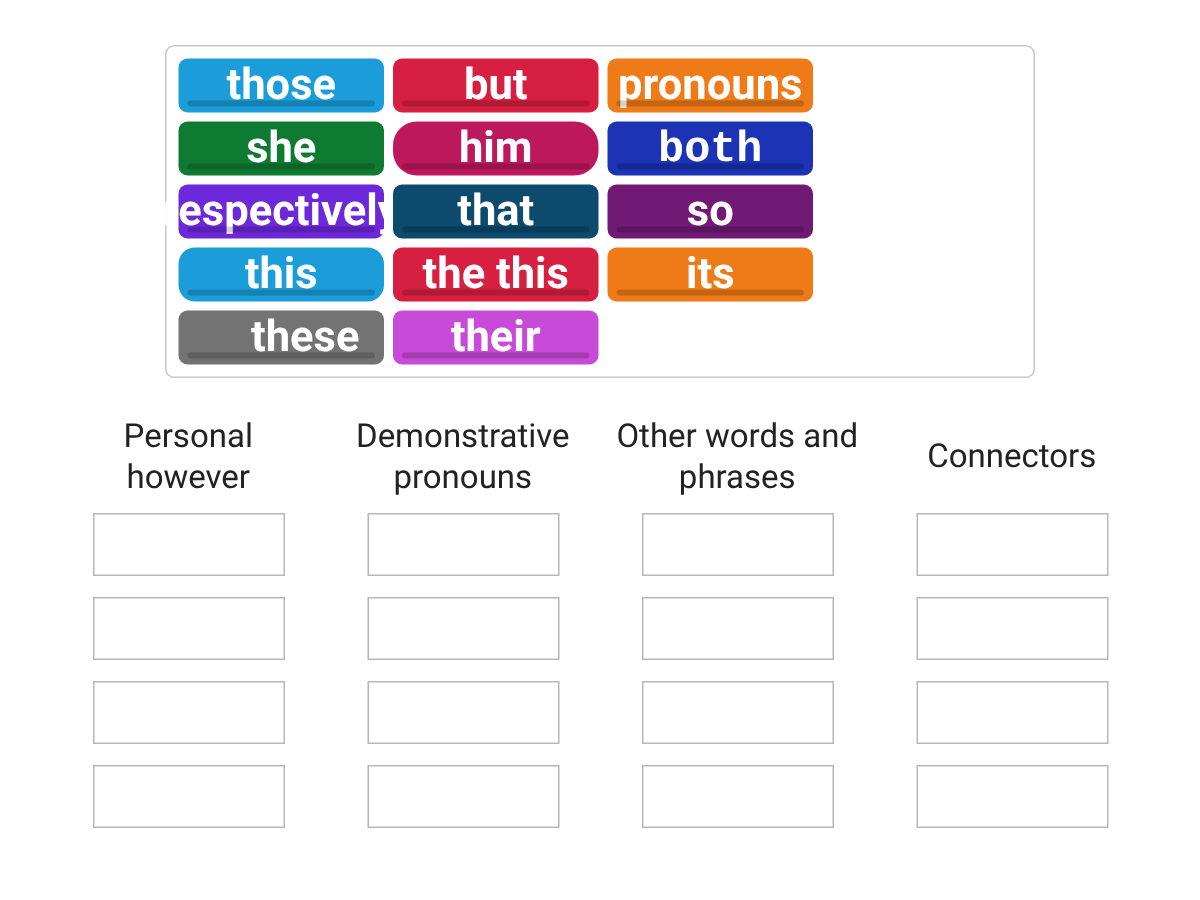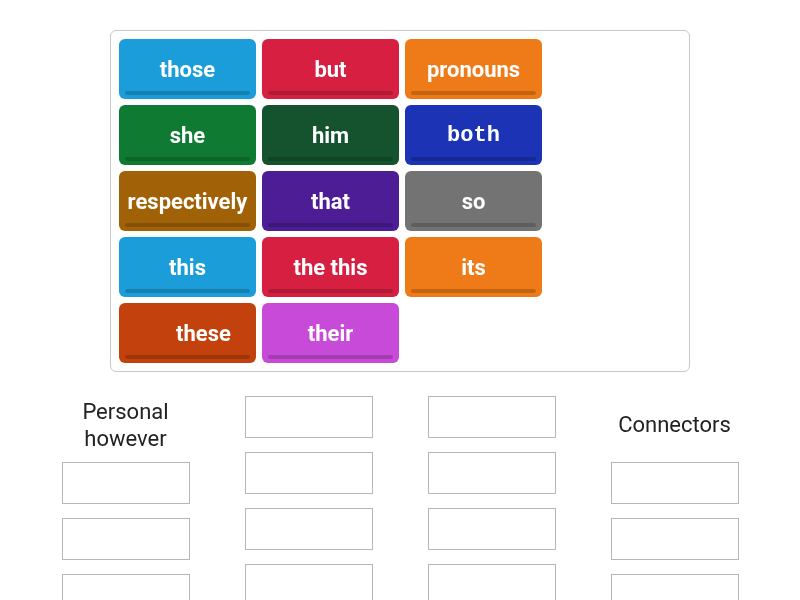--- a/index.html
+++ b/index.html
@@ -16,25 +16,25 @@
     border: 1px solid #c7c7c7;
     border-radius: 6px;
     padding: 8px;
     display: flex;
     flex-wrap: wrap;
     gap: 6px;
   }
   .tile {
     flex: 0 0 auto;
     width: 137px;
-    height: 60px;
+    height: 36px;
     border-radius: 6px;
     color: #fff;
     font-weight: 700;
-    font-size: 22px;
+    font-size: 29px;
     display: flex;
     align-items: center;
     justify-content: center;
     cursor: grab;
     position: relative;
   }
   .tile::after {
     content: "";
     position: absolute;
     left: 6px; right: 6px; bottom: 4px;
@@ -76,47 +76,49 @@
   }
 </style>
 </head>
 <body>
 
 <div class="word-bank" id="word-bank">
     <div class="tile" style="background: rgb(26, 157, 217);">those</div>
     <div class="tile" style="background: rgb(215, 32, 65);">but</div>
     <div class="tile" style="background: rgb(238, 123, 24);">pronouns</div>
     <div class="tile" style="background: rgb(15, 122, 50); text-align: right;">she</div>
-    <div class="tile" style="background: #14532d;">him</div>
+    <div class="tile" style="background: #be185d; border-radius: 16px;">him</div>
     <div class="tile" style="background: rgb(27, 51, 180); font-family: Liberation Mono, monospace;">both</div>
-    <div class="tile" style="background: #a16207;">respectively</div>
-    <div class="tile" style="background: #4c1d95;">that</div>
-    <div class="tile" style="background: #737373;">so</div>
-    <div class="tile" style="background: rgb(26, 157, 217);">this</div>
+    <div class="tile" style="background: #6d28d9;">respectively</div>
+    <div class="tile" style="background: #0c4a6e;">that</div>
+    <div class="tile" style="background: #701a75;">so</div>
+    <div class="tile" style="background: rgb(26, 157, 217); border-radius: 11px;">this</div>
     <div class="tile" style="background: rgb(215, 32, 65);">the this</div>
     <div class="tile" style="background: rgb(238, 123, 24);">its</div>
-    <div class="tile" style="background: #c2410c; padding-left: 32px;">these</div>
+    <div class="tile" style="background: #737373; padding-left: 32px;">these</div>
     <div class="tile" style="background: rgb(199, 74, 216);">their</div>
   </div>
 
 <div class="categories" id="categories">
     <div class="category">
       <div class="category-title">Personal however</div>
       <div class="slot"></div>
       <div class="slot"></div>
       <div class="slot"></div>
       <div class="slot"></div>
     </div>
     <div class="category">
+      <div class="category-title">Demonstrative pronouns</div>
       <div class="slot"></div>
       <div class="slot"></div>
       <div class="slot"></div>
       <div class="slot"></div>
     </div>
     <div class="category">
+      <div class="category-title">Other words and phrases</div>
       <div class="slot"></div>
       <div class="slot"></div>
       <div class="slot"></div>
       <div class="slot"></div>
     </div>
     <div class="category">
       <div class="category-title">Connectors</div>
       <div class="slot"></div>
       <div class="slot"></div>
       <div class="slot"></div>

